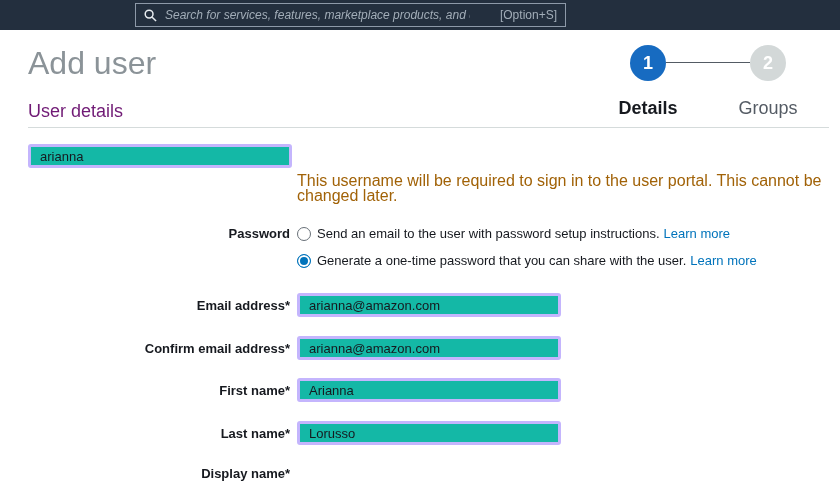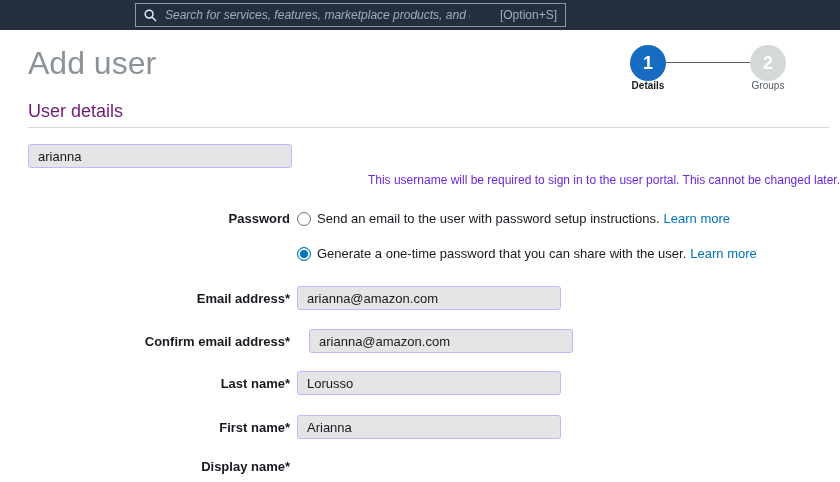--- a/index.html
+++ b/index.html
@@ -82,24 +82,24 @@
   .step-circle.c1 { left: 30px; }
   .step-circle.c2 { left: 150px; }
   .step-connector {
     position: absolute;
     left: 66px; top: 17px;
     width: 84px; height: 0;
     border-top: 1.5px solid #545b64;
   }
   .step-label {
     position: absolute;
-    top: 35px;
+    top: 53px;
     width: 80px;
     text-align: center;
-    font-size: 10px;
+    font-size: 18px;
     color: #545b64;
     font-weight: 400;
   }
   .step-label.active { font-weight: 700; color: #16191f; }
   .step-label.l1 { left: 8px; }
   .step-label.l2 { left: 128px; }
 
   
   .section-title {
     margin: 23px 0 0 0;
@@ -127,43 +127,42 @@
     font-size: 13px;
     font-weight: 700;
     color: #16191f;
     padding-right: 0;
     margin-right: 7px;
     line-height: 17px;
   }
   .text-input {
     width: 264px;
     height: 24px;
-    border: 1px solid #c4b5fd;
+    border: 3px solid #c4b5fd;
     border-radius: 3px;
     padding: 0 9px;
     font-family: "Liberation Sans", sans-serif;
     font-size: 13px;
     color: #16191f;
-    background: #e5e5e5;
+    background: #14b8a6;
     outline: none;
   }
   .help-text {
     margin: 5px 0 22px 269px;
-    font-size: 12px;
-    color: #6d28d9;
+    font-size: 16px;
+    color: #a16207;
     line-height: 15px;
-    text-align: right;
   }
   .mb-pass { margin-bottom: 24px; }
   .mb-19 { margin-bottom: 19px; }
-  .mb-18 { margin-bottom: 18px; gap: 12px; }
+  .mb-18 { margin-bottom: 18px; }
   .mb-20 { margin-bottom: 20px; }
 
   
-  .radio-group { display: flex; flex-direction: column; gap: 18px; }
+  .radio-group { display: flex; flex-direction: column; gap: 10px; }
   .radio-option {
     display: flex;
     align-items: center;
     height: 17px;
     cursor: default;
   }
   .radio {
     width: 14px; height: 14px;
     border-radius: 50%;
     border: 1px solid #687078;
@@ -244,28 +243,28 @@
     <div class="form-row mb-19">
       <label class="field-label">Email address*</label>
       <input class="text-input" type="text" value="arianna@amazon.com" style="">
     </div>
 
     <div class="form-row mb-18">
       <label class="field-label">Confirm email address*</label>
       <input class="text-input" type="text" value="arianna@amazon.com" style="">
     </div>
 
+    <div class="form-row mb-19">
+      <label class="field-label">First name*</label>
+      <input class="text-input" type="text" value="Arianna" style="">
+    </div>
+
     <div class="form-row mb-20">
       <label class="field-label">Last name*</label>
       <input class="text-input" type="text" value="Lorusso" style="">
     </div>
 
-    <div class="form-row mb-19">
-      <label class="field-label">First name*</label>
-      <input class="text-input" type="text" value="Arianna" style="">
-    </div>
-
     <div class="form-row">
       <label class="field-label">Display name*</label>
     </div>
 
   </div>
 </div>
 
 </body></html>

